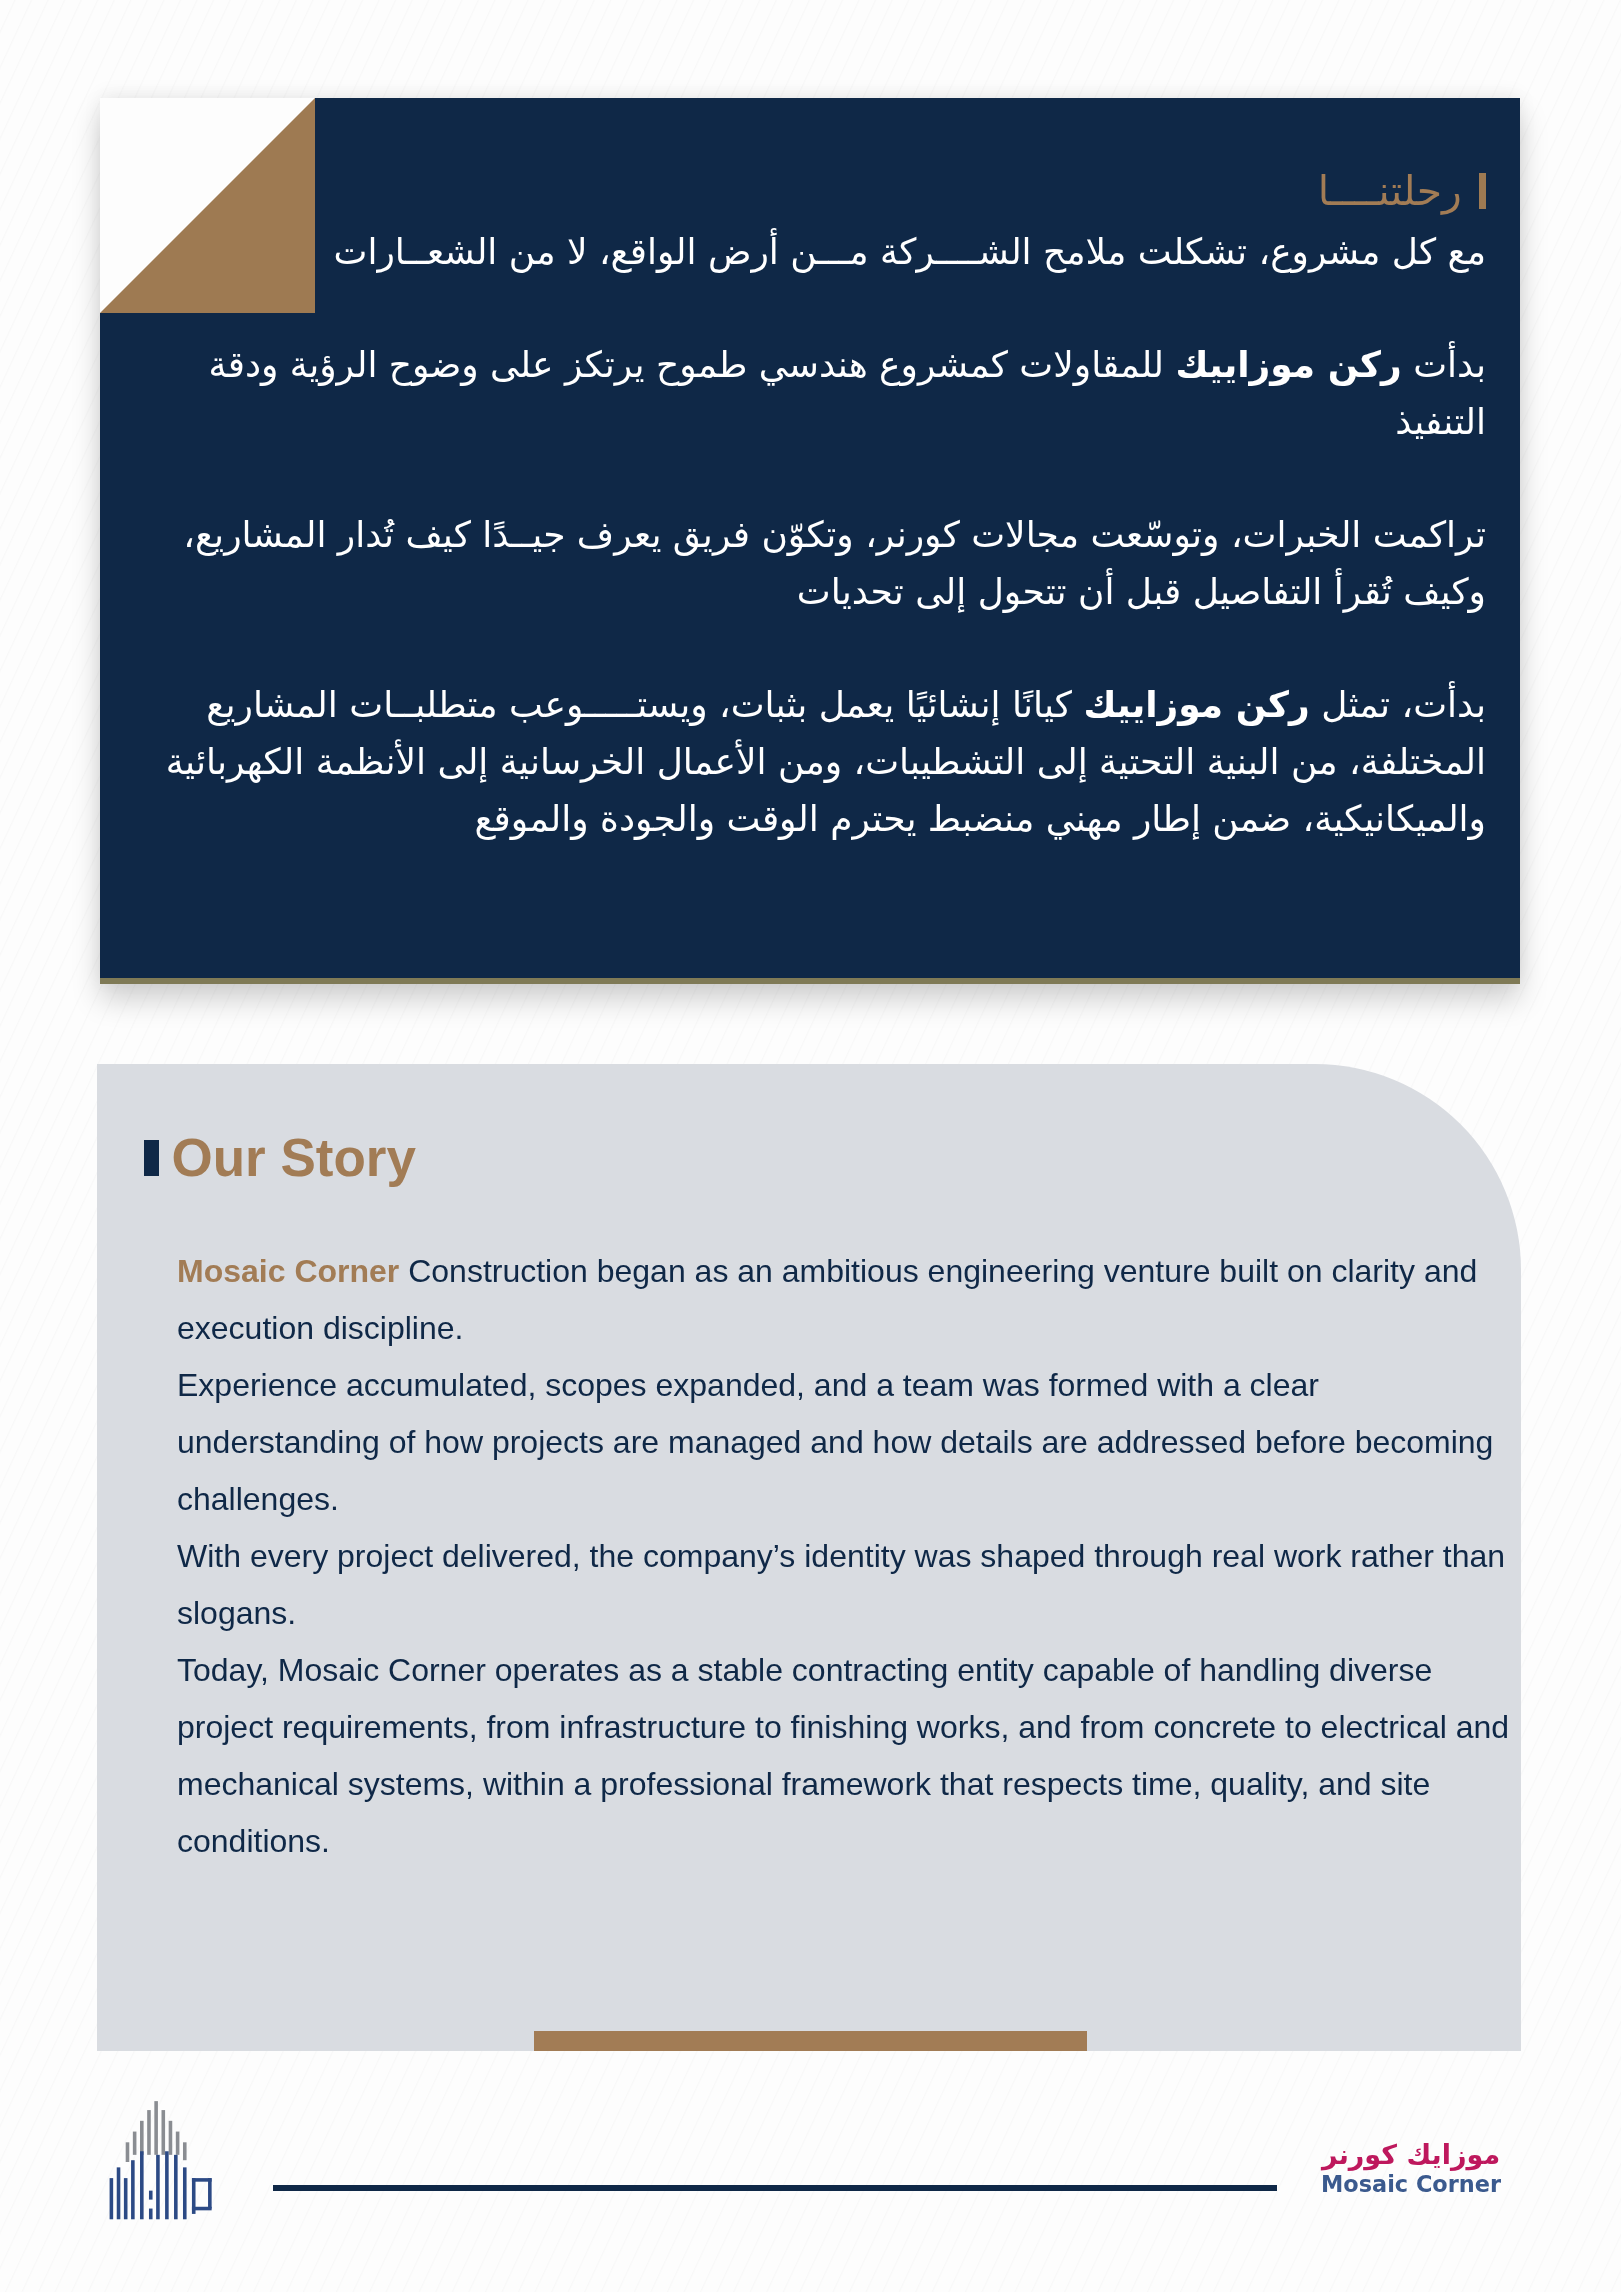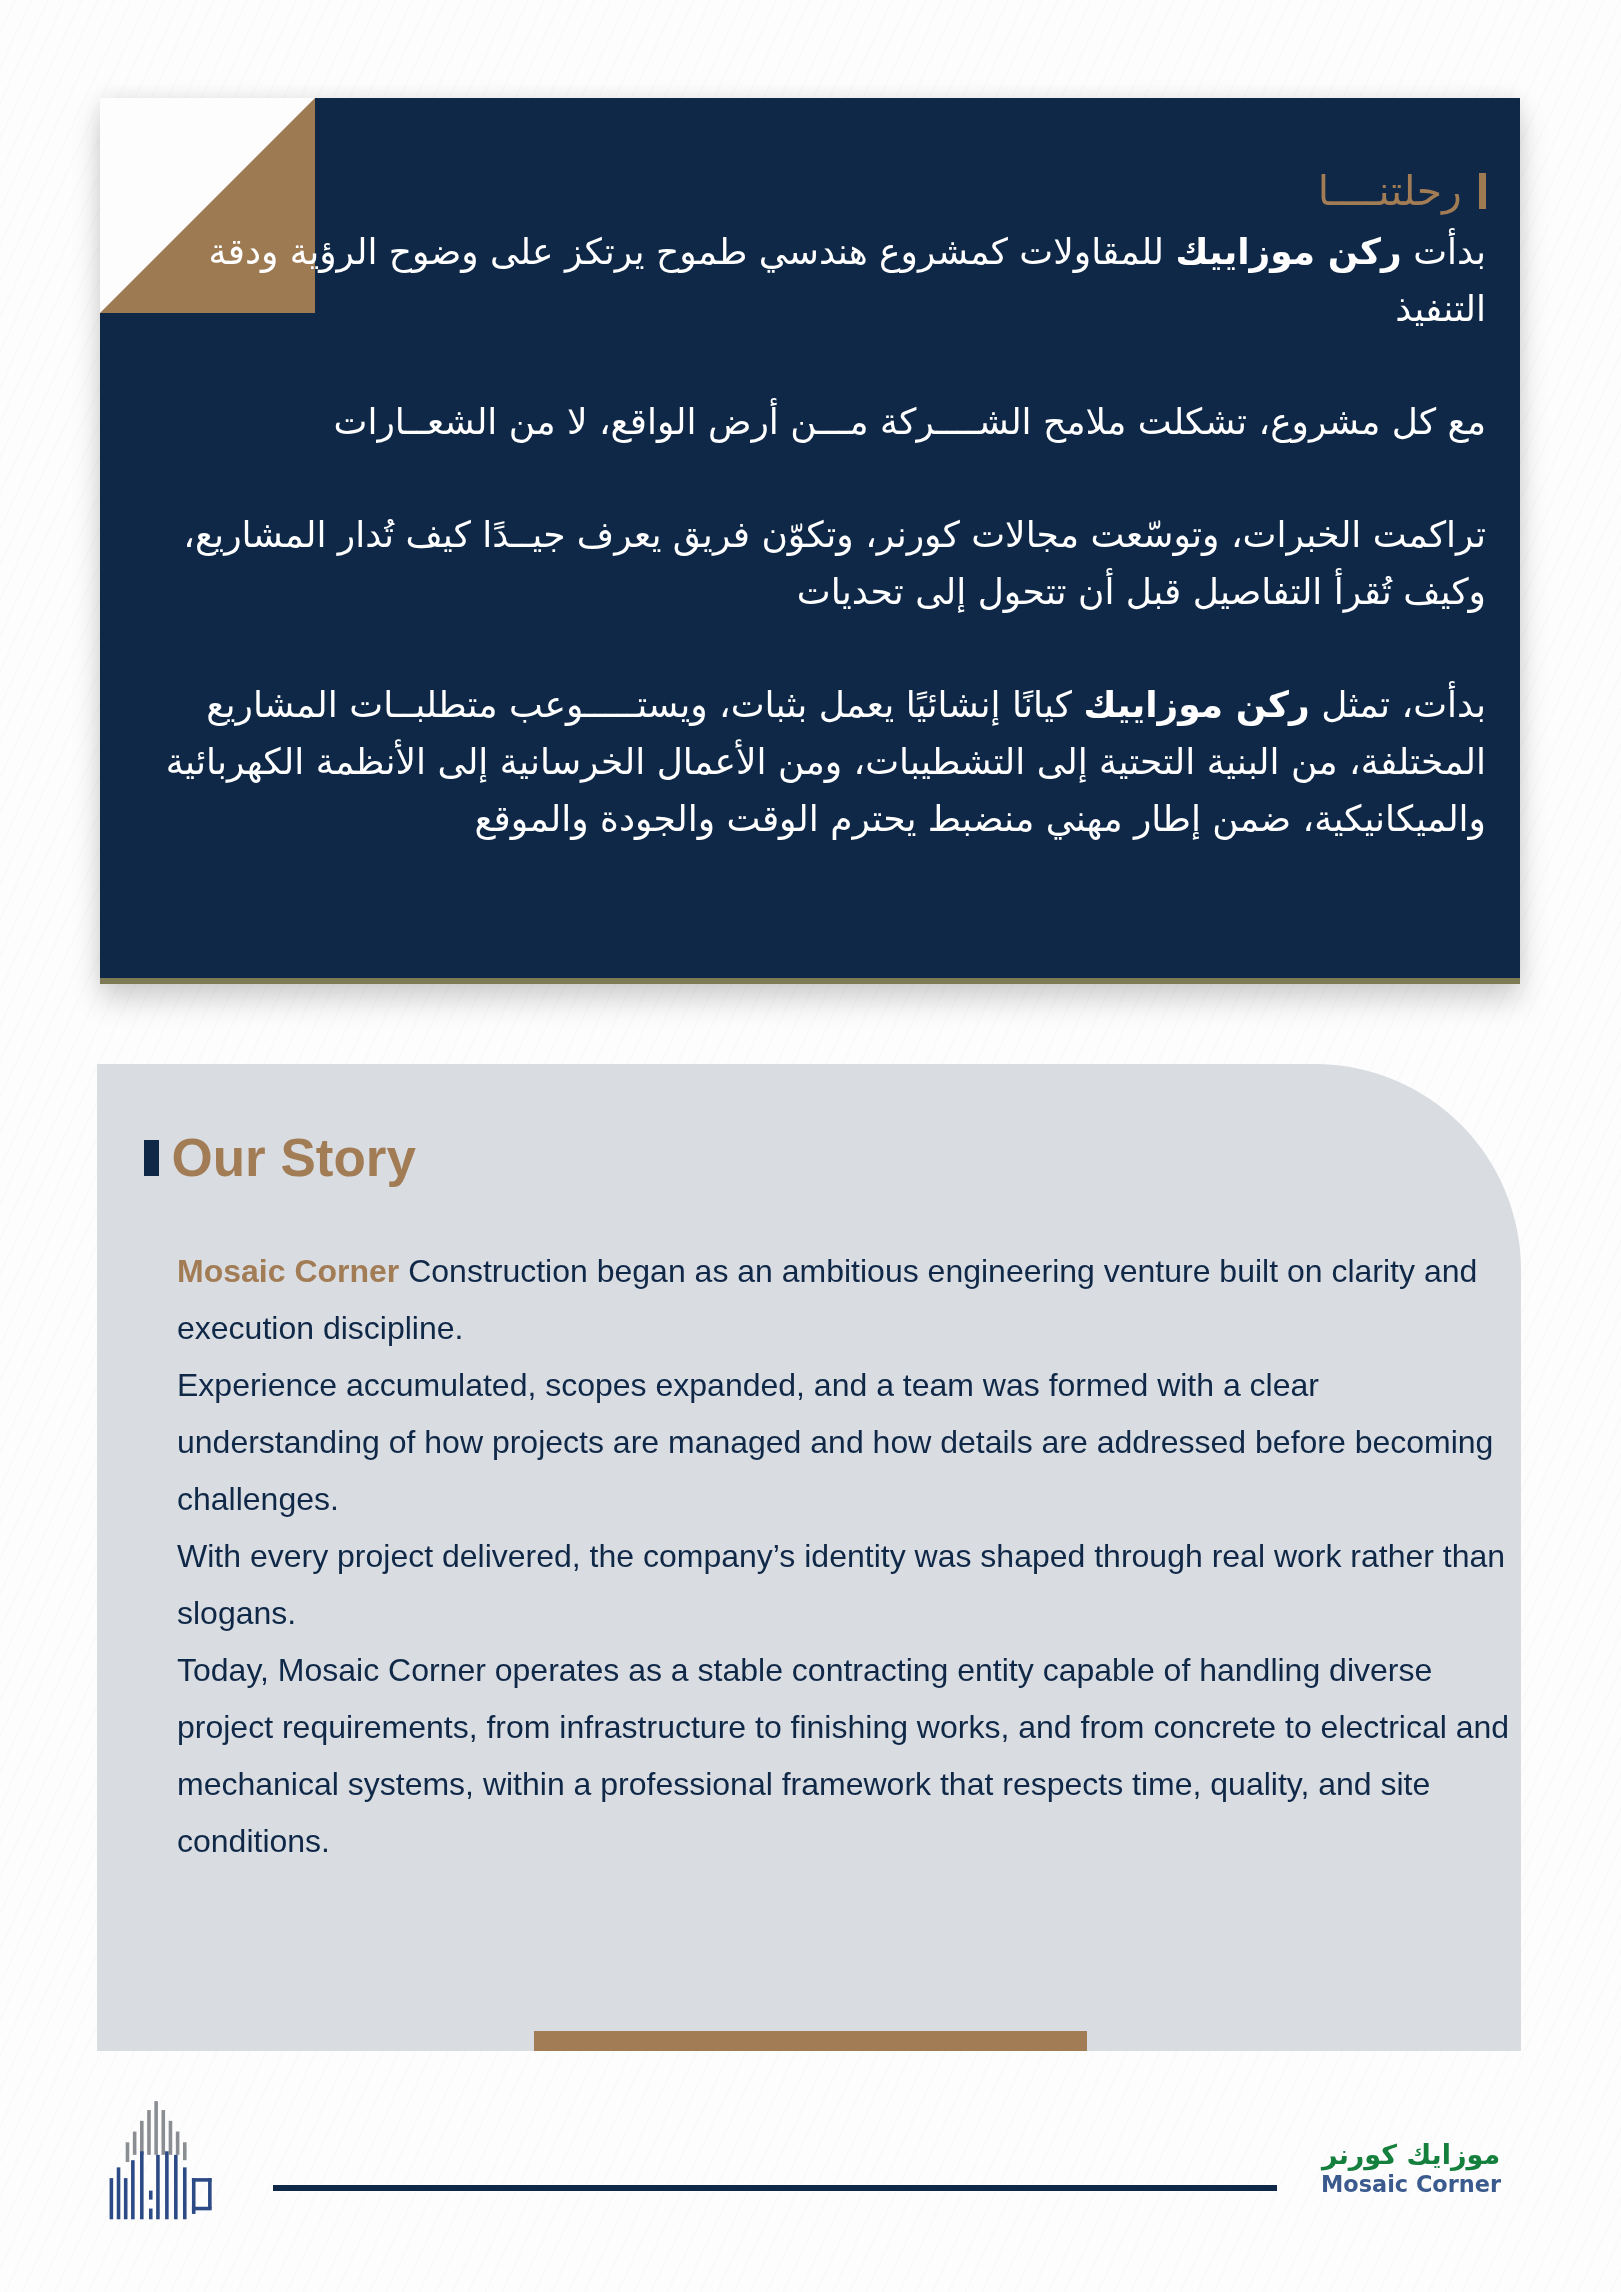--- a/index.html
+++ b/index.html
@@ -53,39 +53,39 @@
     font-family:Liberation Sans, sans-serif; font-size:32px; line-height:57px; color:#0f2847;margin-left:36px;
   }
   .en-body .lead { color:#a27c55; font-weight:bold; }
   .en-body p { margin:0; }
   .gold-bar {
     position:absolute; left:437px; top:967px; width:553px; height:19.7px; background:#a27c55;
   }
   .footer-logo { position:absolute; left:106px; top:2101px; width:111px; height:122px; }
   .footer-line { position:absolute; left:273px; top:2185px; width:1004px; height:6.3px; background:#0f2847; }
   .brand { position:absolute; left:1317px; top:2139px; width:188px; text-align:center; }
-  .brand-ar { font-family:"DejaVu Sans", sans-serif; font-weight:bold; font-size:27px; color:#15803d; direction:rtl; line-height:32px; }
+  .brand-ar { font-family:"DejaVu Sans", sans-serif; font-weight:bold; font-size:27px; color:#be185d; direction:rtl; line-height:32px; }
   .brand-en { font-family:"DejaVu Sans", sans-serif; font-weight:bold; font-size:22.4px; color:#3b5a8e; line-height:27px; }
 </style>
 </head>
 <body>
 
 <div class="ar-card">
   <div class="fold-cut"></div>
   <div class="fold"></div>
 
   <div class="ar-content">
     <div class="ar-title">
       <span class="ar-title-bar"></span>
       <span class="ar-title-text">رحلتنــــا</span>
     </div>
 
+    <p class="ar-p"><span>مع كل مشروع، تشكلت ملامح الشــــركة مـــن أرض الواقع، لا من الشعــارات</span></p>
+
     <p class="ar-p"><span>بدأت </span><b>ركن موزاييك</b><span> للمقاولات كمشروع هندسي طموح يرتكز على وضوح الرؤية ودقة التنفيذ</span></p>
-
-    <p class="ar-p"><span>مع كل مشروع، تشكلت ملامح الشــــركة مـــن أرض الواقع، لا من الشعــارات</span></p>
 
     <p class="ar-p"><span>تراكمت الخبرات، وتوسّعت مجالات كورنر، وتكوّن فريق يعرف جيــدًا كيف تُدار المشاريع، وكيف تُقرأ التفاصيل قبل أن تتحول إلى تحديات</span></p>
 
     <p class="ar-p"><span>بدأت، تمثل </span><b>ركن موزاييك</b><span> كيانًا إنشائيًا يعمل بثبات، ويستـــــوعب متطلبــات المشاريع المختلفة، من البنية التحتية إلى التشطيبات، ومن الأعمال الخرسانية إلى الأنظمة الكهربائية والميكانيكية، ضمن إطار مهني منضبط يحترم الوقت والجودة والموقع</span></p>
   </div>
 </div>
 
 <div class="en-panel">
   <div class="en-title">
     <span class="en-title-bar"></span>

